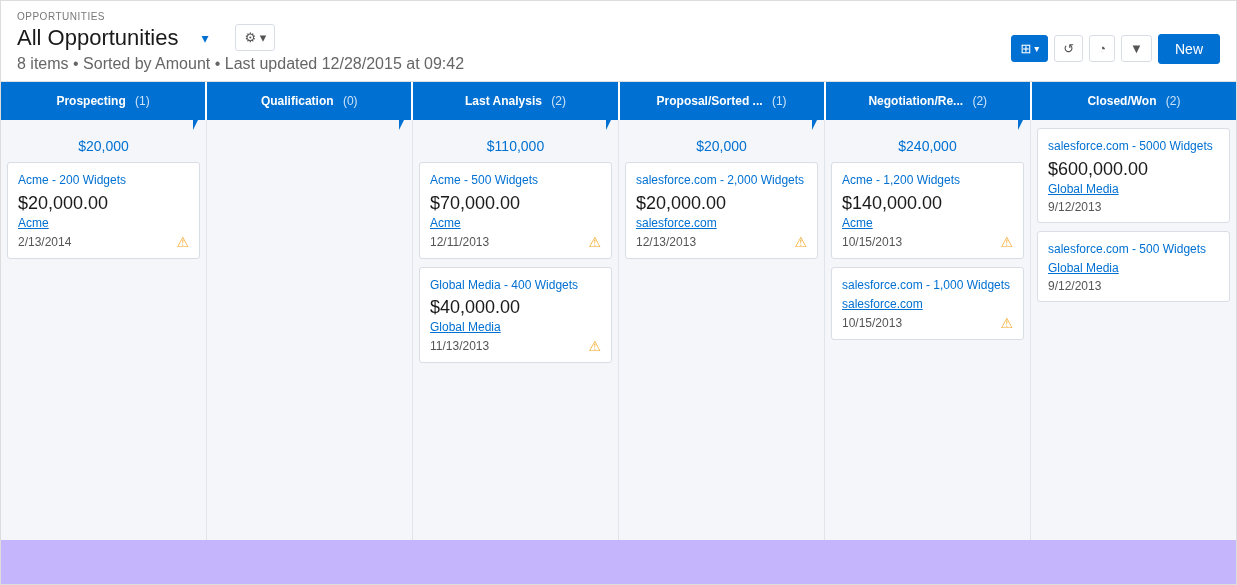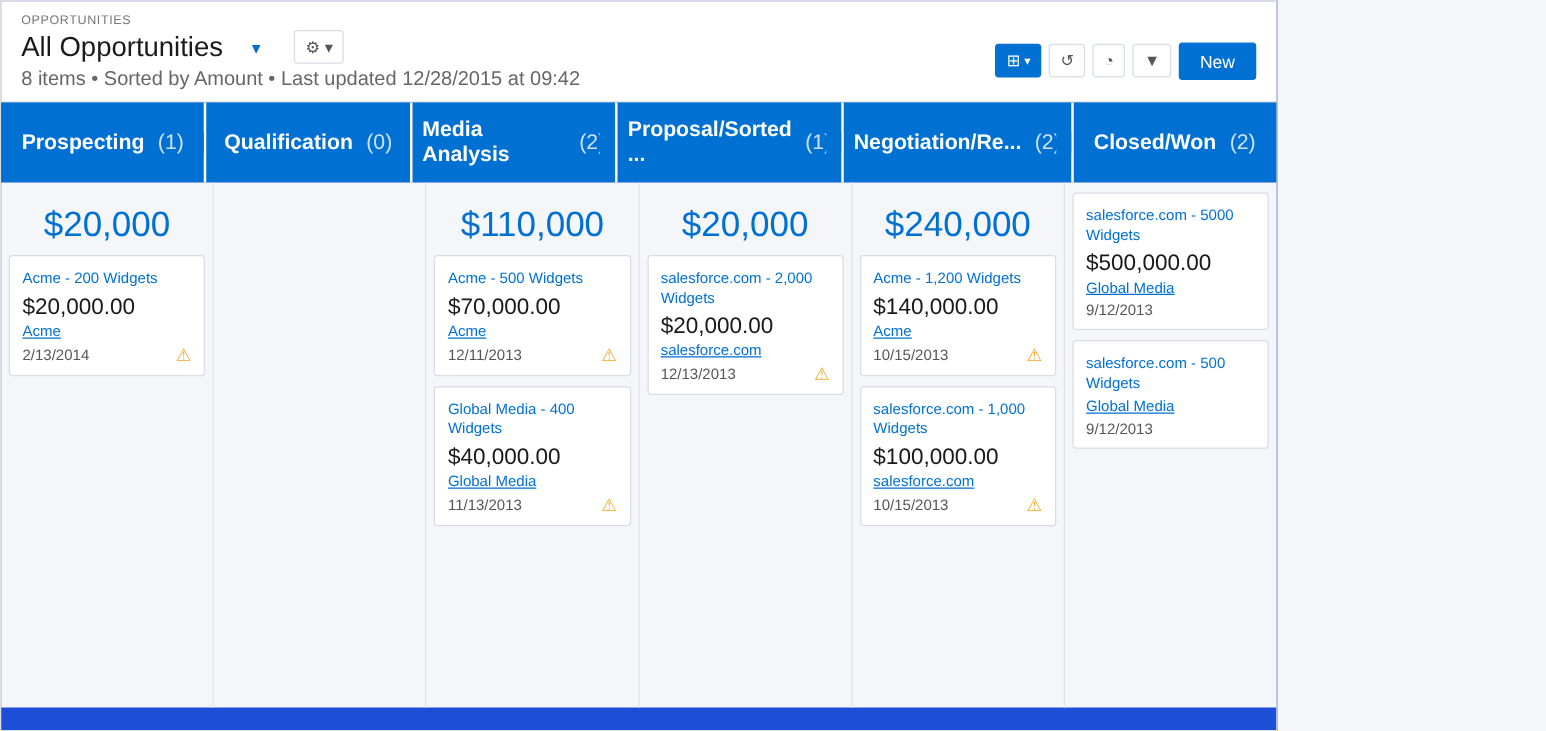--- a/index.html
+++ b/index.html
@@ -1,45 +1,45 @@
 <!DOCTYPE html>
 <html><head>
   <meta charset="utf-8">
   <style>
     * { box-sizing: border-box; margin: 0; padding: 0; }
     body { font-family: 'Segoe UI', Arial, sans-serif; background: #f4f6f9; font-size: 13px; color: #333; }
 
-    .app-container { width: 1022px; min-height: 585px; background: #1d4ed8; border: 1px solid #ddd; }
+    .app-container { width: 1237px; min-height: 585px; background: #c4b5fd; border: 1px solid #ddd; }
 
     .header { background: #fff; padding: 10px 16px 8px 16px; border-bottom: 1px solid #e0e0e0; }
     .header-top-label { font-size: 10px; color: #777; text-transform: uppercase; letter-spacing: 0.5px; margin-bottom: 2px; }
     .header-title-row { display: flex; align-items: center; justify-content: space-between; }
     .header-title { font-size: 22px; color: #1a1a1a; font-weight: 300; display: flex; align-items: center; gap: 23px; }
     .header-title .dropdown-arrow { font-size: 14px; color: #0070d2; cursor: pointer; }
     .header-subtitle { font-size: 16px; color: #666; margin-top: 4px; }
 
     .header-actions { display: flex; align-items: center; gap: 6px; }
     .btn-icon { border: 1px solid #d8dde6; background: #fff; border-radius: 3px; padding: 5px 8px; cursor: pointer; color: #555; font-size: 13px; display: flex; align-items: center; gap: 3px; }
     .btn-icon.active { background: #0070d2; color: #fff; border-color: #0070d2; }
     .btn-new { background: #0070d2; color: #fff; border: 1px solid #0070d2; border-radius: 3px; padding: 6px 16px; cursor: pointer; font-size: 14px; font-weight: 400; }
 
     .kanban-header { background: #0070d2; display: flex; padding: 0; }
-    .stage-header { flex: 1; display: flex; align-items: center; justify-content: center; padding: 12px 8px; color: #fff; font-weight: 600; font-size: 17px; position: relative; border-right: 2px solid #fff; }
+    .stage-header { flex: 1; display: flex; align-items: center; justify-content: center; padding: 12px 8px; color: #fff; font-weight: 600; font-size: 12px; position: relative; border-right: 2px solid #fff; }
     .stage-header:last-child { border-right: none; }
     .stage-header .arrow { position: absolute; right: -12px; top: 0; bottom: 0; width: 24px; z-index: 2;
       border-top: 24px solid transparent;
       border-bottom: 24px solid transparent;
       border-left: 12px solid #0070d2; }
     .stage-count { margin-left: 6px; color: #cce3f7; font-weight: 400; }
 
     .kanban-body { display: flex; padding: 0; background: #f4f6f9; }
     .kanban-col { flex: 1; padding: 8px 6px; border-right: 1px solid #e0e5ec; min-height: 420px; }
     .kanban-col:last-child { border-right: none; }
 
-    .col-total { font-size: 28px; color: #0070d2; font-weight: 300; text-align: center; padding: 10px 0 8px 0; }
+    .col-total { font-size: 14px; color: #0070d2; font-weight: 300; text-align: center; padding: 10px 0 8px 0; }
 
     .opp-card { background: #fff; border: 1px solid #d8dde6; border-radius: 3px; margin-bottom: 8px; padding: 10px 10px 8px 10px; }
     .opp-card-title { color: #0070d2; font-size: 12px; margin-bottom: 4px; line-height: 1.3; cursor: pointer; }
     .opp-card-amount { font-size: 18px; font-weight: 300; color: #1a1a1a; margin-bottom: 2px; }
     .opp-card-account { color: #0070d2; font-size: 12px; margin-bottom: 2px; cursor: pointer; text-decoration: underline; }
     .opp-card-footer { display: flex; align-items: center; justify-content: space-between; margin-top: 4px; text-align: right; }
     .opp-card-date { font-size: 12px; color: #555; }
     .warning-icon { color: #f4a623; font-size: 14px; }
   </style>
 </head>
@@ -82,21 +82,21 @@
         <span>Prospecting</span>
         <span class="stage-count">&nbsp;(1)</span>
         <div class="arrow"></div>
       </div>
       <div class="stage-header">
         <span>Qualification</span>
         <span class="stage-count">&nbsp;(0)</span>
         <div class="arrow"></div>
       </div>
       <div class="stage-header">
-        <span>Media Analysis</span>
+        <span>Last Analysis</span>
         <span class="stage-count">&nbsp;(2)</span>
         <div class="arrow"></div>
       </div>
       <div class="stage-header">
         <span>Proposal/Sorted ...</span>
         <span class="stage-count">&nbsp;(1)</span>
         <div class="arrow"></div>
       </div>
       <div class="stage-header">
         <span>Negotiation/Re...</span>
@@ -162,32 +162,31 @@
       <div class="opp-card-title">Acme - 1,200 Widgets</div>
       <div class="opp-card-amount">$140,000.00</div>
       <div class="opp-card-account">Acme</div>
       <div class="opp-card-footer">
         <span class="opp-card-date">10/15/2013</span>
         <span class="warning-icon" title="Warning">⚠</span>
       </div>
     </div>
         <div class="opp-card">
       <div class="opp-card-title">salesforce.com - 1,000 Widgets</div>
-      <div class="opp-card-amount">$100,000.00</div>
       <div class="opp-card-account">salesforce.com</div>
       <div class="opp-card-footer">
         <span class="opp-card-date">10/15/2013</span>
         <span class="warning-icon" title="Warning">⚠</span>
       </div>
     </div>
       </div>
       <div class="kanban-col">
         <div class="opp-card">
       <div class="opp-card-title">salesforce.com - 5000 Widgets</div>
-      <div class="opp-card-amount">$500,000.00</div>
+      <div class="opp-card-amount">$600,000.00</div>
       <div class="opp-card-account">Global Media</div>
       <div class="opp-card-footer">
         <span class="opp-card-date">9/12/2013</span>
 
       </div>
     </div>
         <div class="opp-card">
       <div class="opp-card-title">salesforce.com - 500 Widgets</div>
       <div class="opp-card-account">Global Media</div>
       <div class="opp-card-footer">

